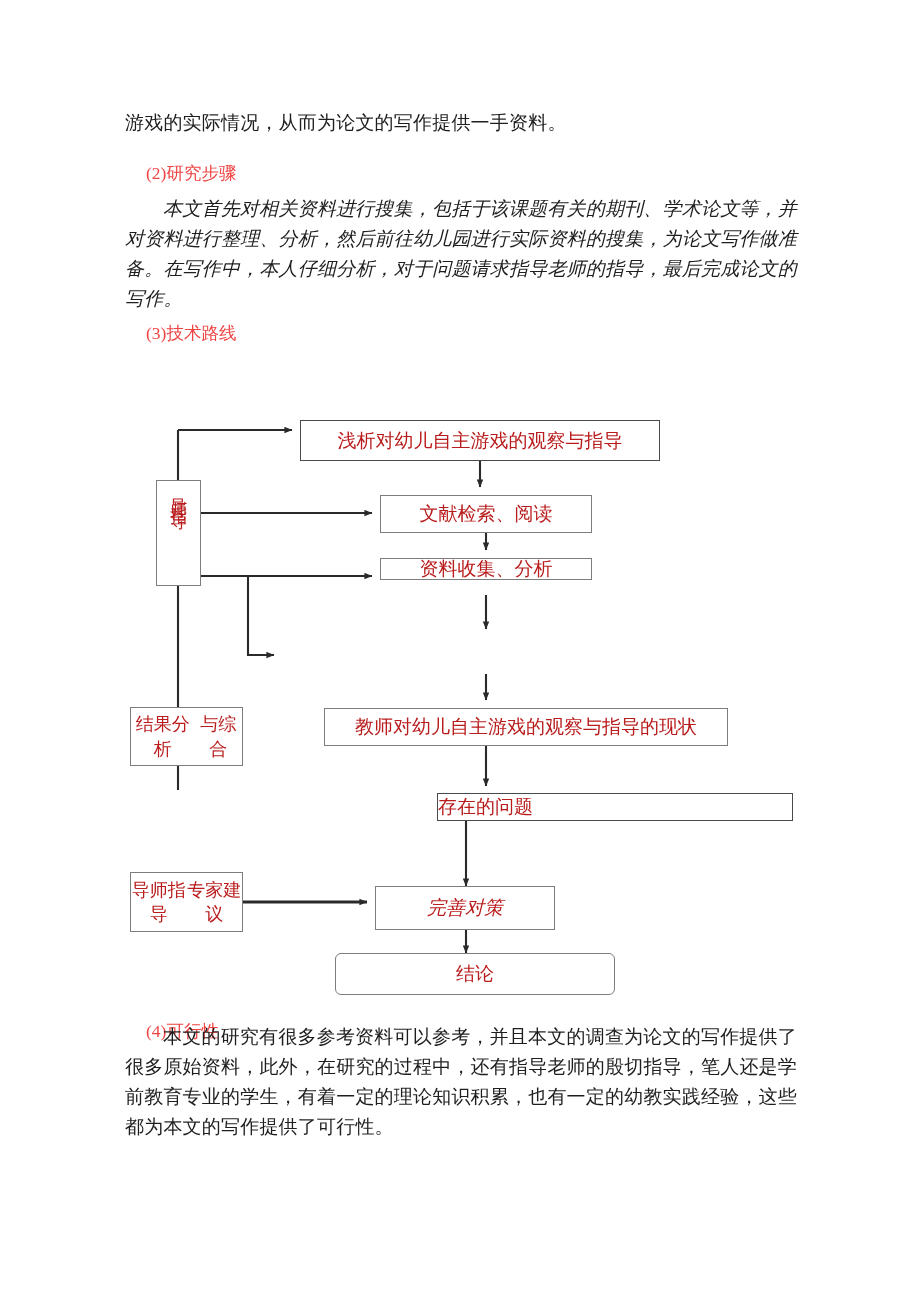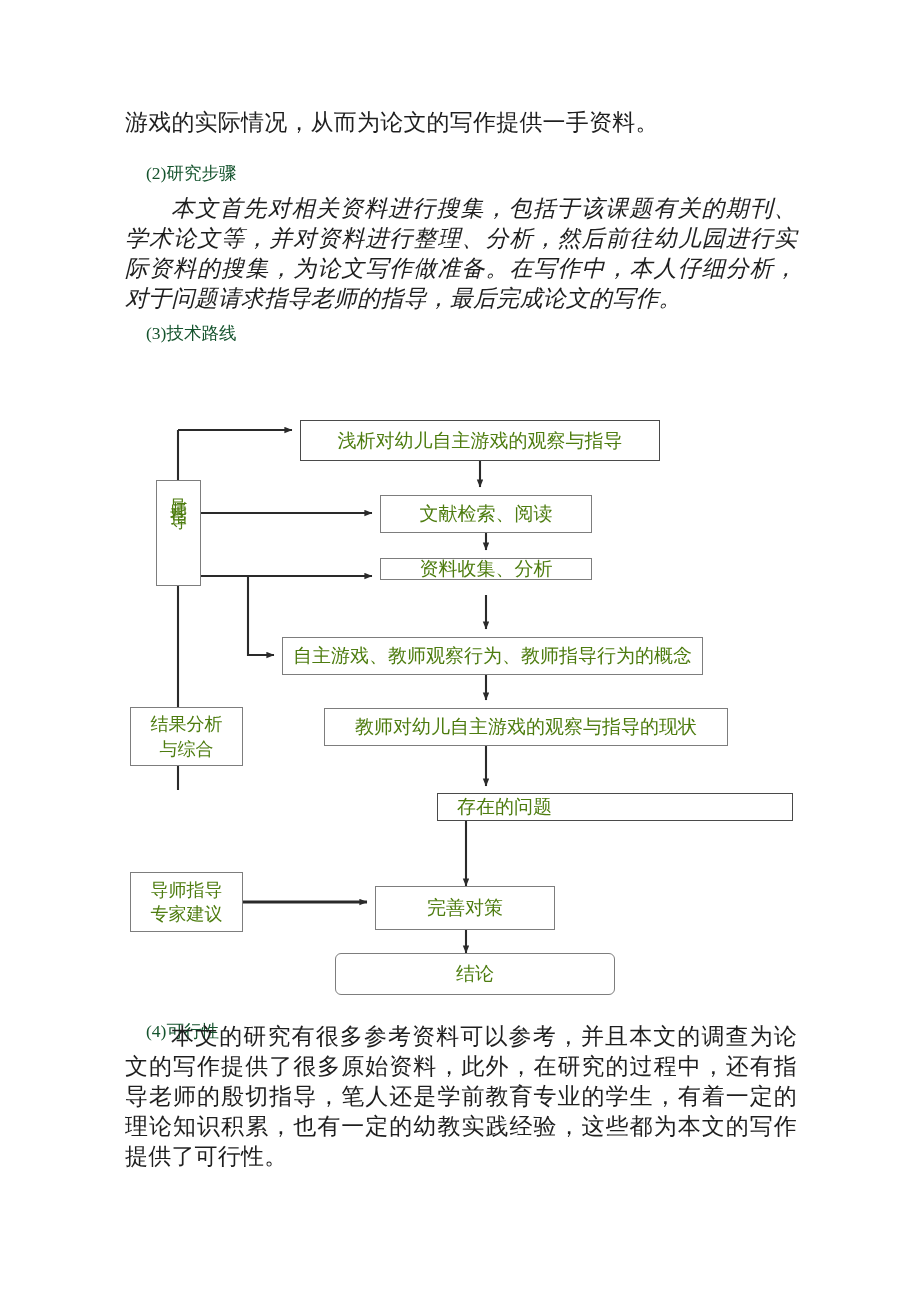--- a/index.html
+++ b/index.html
@@ -19,33 +19,33 @@
     position: absolute;
     left: 0; top: 0;
     width: 920px;
     height: 1301px;
     background: #fff;
   }
 
   
   .para {
     position: absolute;
-    font-size: 23px;
+    font-size: 19px;
     line-height: 30px;
     letter-spacing: 0.2px;
     color: #1e1e1e;
     text-align: justify;
     text-justify: inter-ideograph;
   }
   .indent { text-indent: 2em; }
   .heading-line {
     position: absolute;
     font-size: 17.5px;
     line-height: 30px;
-    color: #14532d;
+    color: #ef4444;
     text-indent: 1.2em;
   }
 
   
   #flow {
     position: absolute;
     left: 0;
     top: 0;
     width: 920px;
     height: 1301px;
@@ -54,39 +54,39 @@
   .node {
     position: absolute;
     box-sizing: border-box;
     border: 1.4px solid #7d7d7d;
     background: #ffffff;
     display: flex;
     align-items: center;
     justify-content: center;
     font-size: 19px;
     line-height: 1.25;
-    color: #4d7c0f;
+    color: #b91c1c;
     font-family: "Liberation Serif", "DejaVu Serif", serif;
     text-align: center;
   }
   .node.dark { border-color: #4a4a4a; }
   .node.leftalign {
     justify-content: flex-start;
-    padding-left: 19px;
+    padding-left: 0;
   }
   .node.vertical {
     writing-mode: vertical-rl;
     text-orientation: upright;
     letter-spacing: 5px;
     padding-top: 3px;
     justify-content: flex-start;
     align-items: center;
   }
   .node.two-line {
-    flex-direction: column;
+    flex-direction: row;
     line-height: 1.35;
   }
   .node .ln { display: block; }
 </style>
 </head>
 <body>
 
 <div class="page">
 
   <div class="para" style="left:125px; top:108px; width:670px;">游戏的实际情况，从而为论文的写作提供一手资料。</div>
@@ -136,37 +136,36 @@
   </svg>
 
   <div class="node dark" style="left:300px; top:420px; width:360px; height:41px;">浅析对幼儿自主游戏的观察与指导</div>
 
   <div class="node vertical" style="left:156px; top:480px; width:45px; height:106px; font-size:17px;">导师指导</div>
 
   <div class="node" style="left:380px; top:495px; width:212px; height:38px;">文献检索、阅读</div>
 
   <div class="node" style="left:380px; top:558px; width:212px; height:22px;">资料收集、分析</div>
 
-  <div class="node" style="left:282px; top:637px; width:421px; height:38px;">自主游戏、教师观察行为、教师指导行为的概念</div>
 
   <div class="node" style="left:283px; top:708px; width:404px; height:38px;margin-left:41px;">教师对幼儿自主游戏的观察与指导的现状</div>
 
   <div class="node two-line" style="left:130px; top:707px; width:113px; height:59px; font-size:18px;">
     <span class="ln">结果分析</span>
     <span class="ln">与综合</span>
   </div>
 
   <div class="node dark leftalign" style="left:437px; top:793px; width:356px; height:28px;">存在的问题</div>
 
   <div class="node two-line" style="left:130px; top:872px; width:113px; height:60px; font-size:18px;">
     <span class="ln">导师指导</span>
     <span class="ln">专家建议</span>
   </div>
 
-  <div class="node" style="left:375px; top:886px; width:180px; height:44px;">完善对策</div>
+  <div class="node" style="left:375px; top:886px; width:180px; height:44px;font-style:italic;">完善对策</div>
 
   <div class="node" style="left:335px; top:953px; width:280px; height:42px;border-radius:6px;">结论</div>
 
   <div class="heading-line" style="left:125px; top:992px; width:670px;margin-top:24px;">(4)可行性</div>
 
   <div class="para indent" style="left:125px; top:1022px; width:672px;">本文的研究有很多参考资料可以参考，并且本文的调查为论文的写作提供了很多原始资料，此外，在研究的过程中，还有指导老师的殷切指导，笔人还是学前教育专业的学生，有着一定的理论知识积累，也有一定的幼教实践经验，这些都为本文的写作提供了可行性。</div>
 
 </div>
 
 </body></html>

